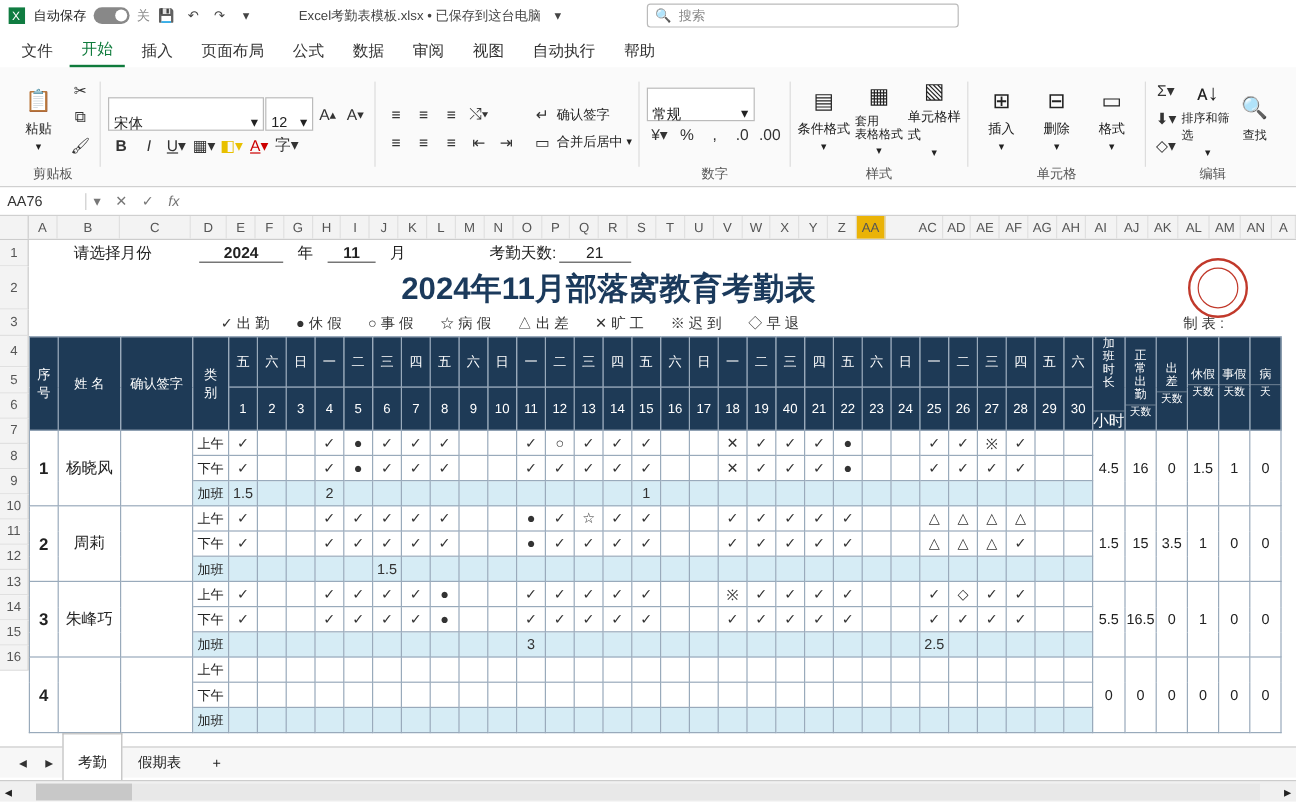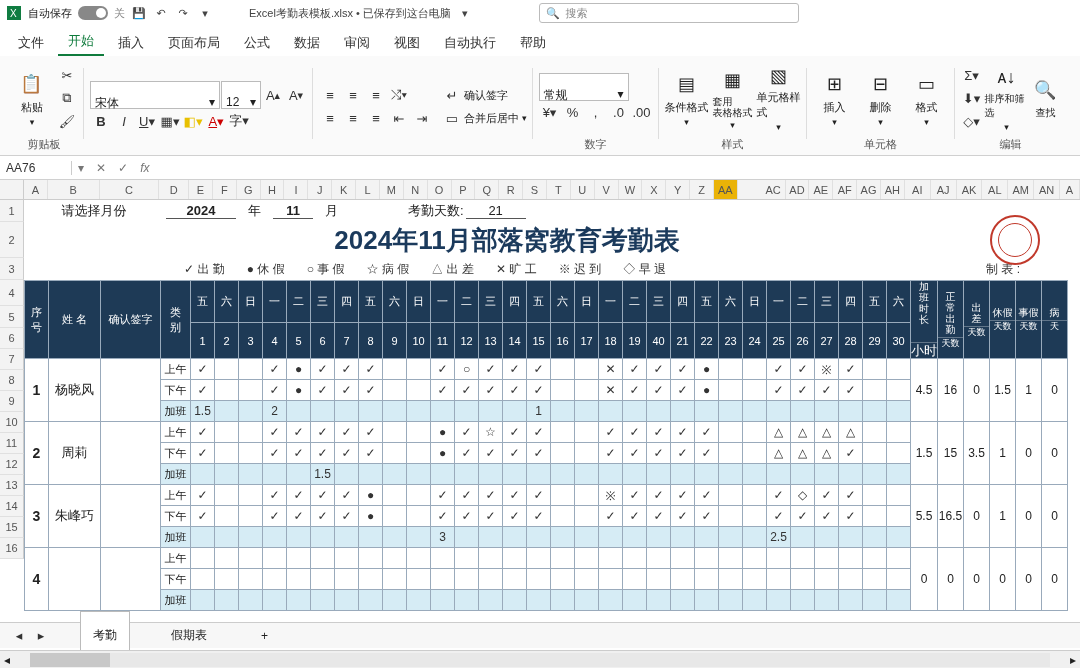--- a/index.html
+++ b/index.html
@@ -52,21 +52,21 @@
   .daynum { width:24px; height:22px;}
   .namec { width:52px;}
   .seqc { width:24px;}
   .sigc { width:60px;}
   .typc { width:30px;}
   .sumc { width:26px;}
   .body-cell { height:21px; background:#fff;}
   .ot { background:#d6ecf5;}
   .mark { font-size:12px; color:#333;}
   .sheettabs { position:absolute; left:0; bottom:20px; right:0; height:26px; display:flex; align-items:center; border-top:1px solid #ccc; background:#f7f7f7; padding-left:8px; gap:0; font-size:12px;}
-  .st { padding:15px 12px; border:1px solid transparent; cursor:pointer;margin-left:28px;}
+  .st { padding:15px 12px; border:1px solid transparent; cursor:pointer;}
   .st.active { background:#fff; border:1px solid #bbb; border-bottom-color:#fff;}
   .scroll { position:absolute; left:0; bottom:0; right:0; height:18px; background:#f0f0f0; border-top:1px solid #ccc; display:flex; align-items:center;}
   .scroll .track { flex:1; height:14px; background:#e8e8e8; margin:0 16px; position:relative;}
   .scroll .thumb { position:absolute; left:0; width:80px; top:0; bottom:0; background:#c8c8c8;}
   svg { display:block;}
 </style>
 </head>
 <body>
 
 <div class="qat">

